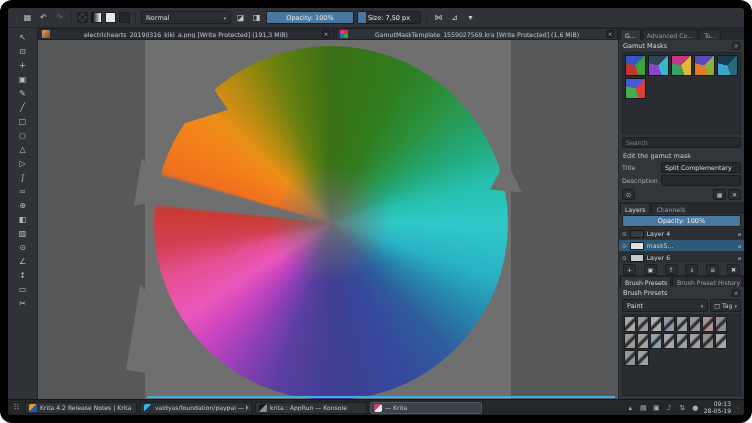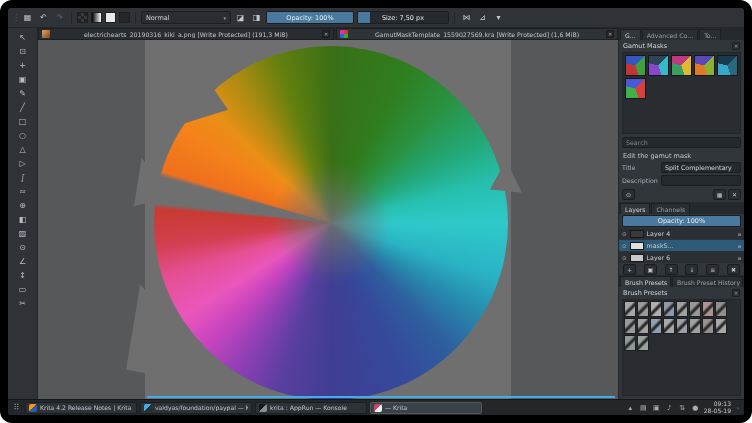--- a/index.html
+++ b/index.html
@@ -23,21 +23,21 @@
   .swatch.fg{background:#e9e9e9;}
   .swatch.bg{background:#262626;}
   .combo{height:13px;background:#2a2e33;border:1px solid #1b1e21;border-radius:2px;color:#d0d4d8;font-size:6.5px;display:flex;align-items:center;padding:0 4px;gap:4px;overflow:hidden;white-space:nowrap;}
   .combo .arr{margin-left:auto;font-size:5px;color:#9aa0a5;}
   .combo.blend{width:90px;flex:none;}
   .slider{position:relative;height:13px;background:#26292d;border:1px solid #1b1e21;border-radius:2px;overflow:hidden;color:#e9edf0;font-size:6.5px;flex:none;}
   .slider .fill{position:absolute;left:0;top:0;bottom:0;background:#49799e;}
   .slider .lbl{position:relative;display:flex;align-items:center;justify-content:center;height:100%;white-space:nowrap;}
   .slider.op{width:88px;}
   .slider.op .fill{width:100%;}
-  .slider.size{width:92px;}
+  .slider.size{width:64px;}
   .slider.size .fill{width:13%;}
 
   
   .main{flex:1;display:flex;min-height:0;}
   .toolbox{width:30px;background:#2f3338;border-right:1px solid #24272a;display:flex;flex-direction:column;align-items:center;padding-top:3px;gap:1px;flex:none;}
   .tool{width:16px;height:13px;color:#b9bec3;font-size:8px;display:flex;align-items:center;justify-content:center;border-radius:2px;}
 
   .workspace{flex:1;display:flex;flex-direction:column;min-width:0;}
   .doc-headers{height:12px;display:flex;gap:2px;background:#26292c;flex:none;}
   .doc-tab{display:flex;align-items:center;gap:3px;padding:0 3px;background:#292d31;border:1px solid #1d2023;font-size:6.2px;color:#c2c7cb;min-width:0;}
@@ -288,20 +288,31 @@
         <div class="dtabs">
           <div class="dtab active">Brush Presets</div>
           <div class="dtab">Brush Preset History</div>
         </div>
 
         <div class="dhdr">
           <span>Brush Presets</span>
           <span class="x">✕</span>
         </div>
 
+        <div class="row">
+          <div class="combo">
+            <span>Paint</span>
+            <span class="arr">▾</span>
+          </div>
+          <div class="tagbtn">
+            <span>□</span>
+            <span>Tag</span>
+            <span class="arr">▾</span>
+          </div>
+        </div>
 
         <div class="brush-grid">
             <div class="brush-cell" style="background: linear-gradient(135deg, rgba(0, 0, 0, 0) 35%, rgb(60, 60, 60) 46%, rgb(38, 38, 38) 54%, rgba(0, 0, 0, 0) 66%), rgb(168, 168, 168);"></div>
             <div class="brush-cell" style="background: linear-gradient(135deg, rgba(0, 0, 0, 0) 35%, rgb(60, 60, 60) 46%, rgb(38, 38, 38) 54%, rgba(0, 0, 0, 0) 66%), rgb(154, 154, 154);"></div>
             <div class="brush-cell" style="background: linear-gradient(135deg, rgba(0, 0, 0, 0) 35%, rgb(60, 60, 60) 46%, rgb(38, 38, 38) 54%, rgba(0, 0, 0, 0) 66%), rgb(176, 176, 176);"></div>
             <div class="brush-cell" style="background: linear-gradient(135deg, rgba(0, 0, 0, 0) 35%, rgb(60, 60, 60) 46%, rgb(38, 38, 38) 54%, rgba(0, 0, 0, 0) 66%), rgb(143, 152, 168);"></div>
             <div class="brush-cell" style="background: linear-gradient(135deg, rgba(0, 0, 0, 0) 35%, rgb(60, 60, 60) 46%, rgb(38, 38, 38) 54%, rgba(0, 0, 0, 0) 66%), rgb(160, 160, 160);"></div>
             <div class="brush-cell" style="background: linear-gradient(135deg, rgba(0, 0, 0, 0) 35%, rgb(60, 60, 60) 46%, rgb(38, 38, 38) 54%, rgba(0, 0, 0, 0) 66%), rgb(152, 152, 152);"></div>
             <div class="brush-cell" style="background: linear-gradient(135deg, rgba(0, 0, 0, 0) 35%, rgb(60, 60, 60) 46%, rgb(38, 38, 38) 54%, rgba(0, 0, 0, 0) 66%), rgb(176, 144, 144);"></div>
             <div class="brush-cell" style="background: linear-gradient(135deg, rgba(0, 0, 0, 0) 35%, rgb(60, 60, 60) 46%, rgb(38, 38, 38) 54%, rgba(0, 0, 0, 0) 66%), rgb(144, 144, 144);"></div>

